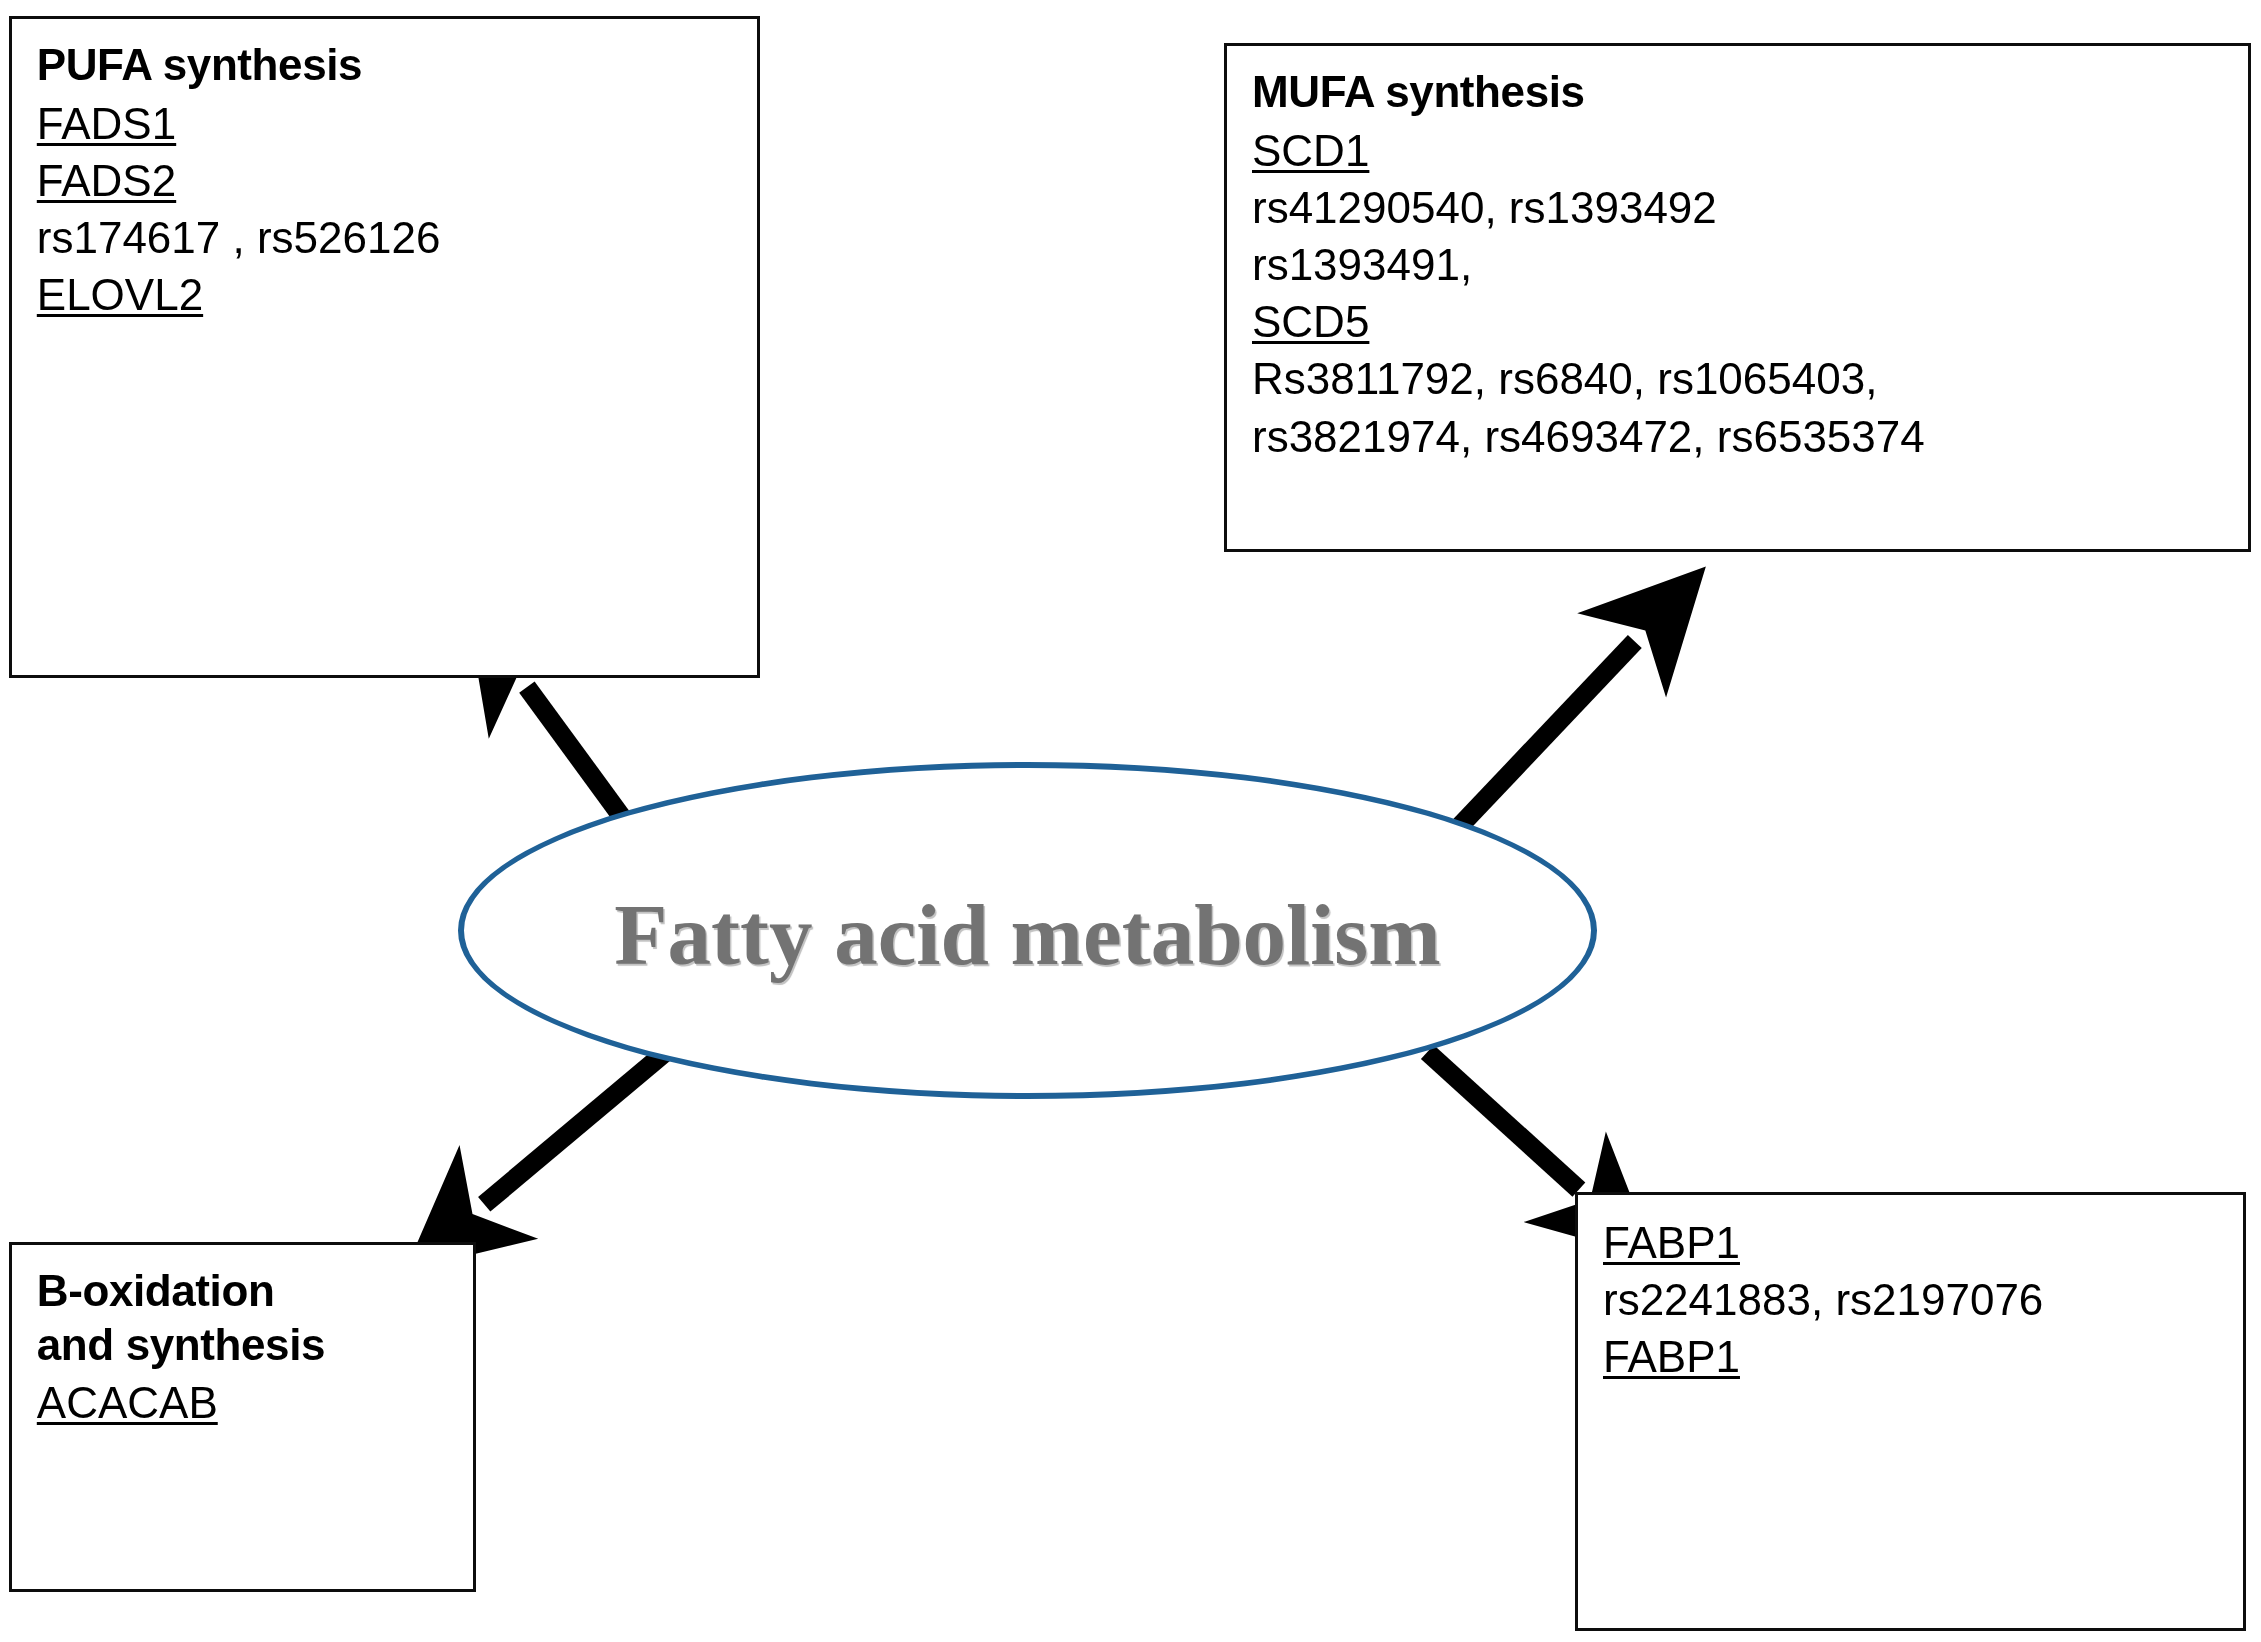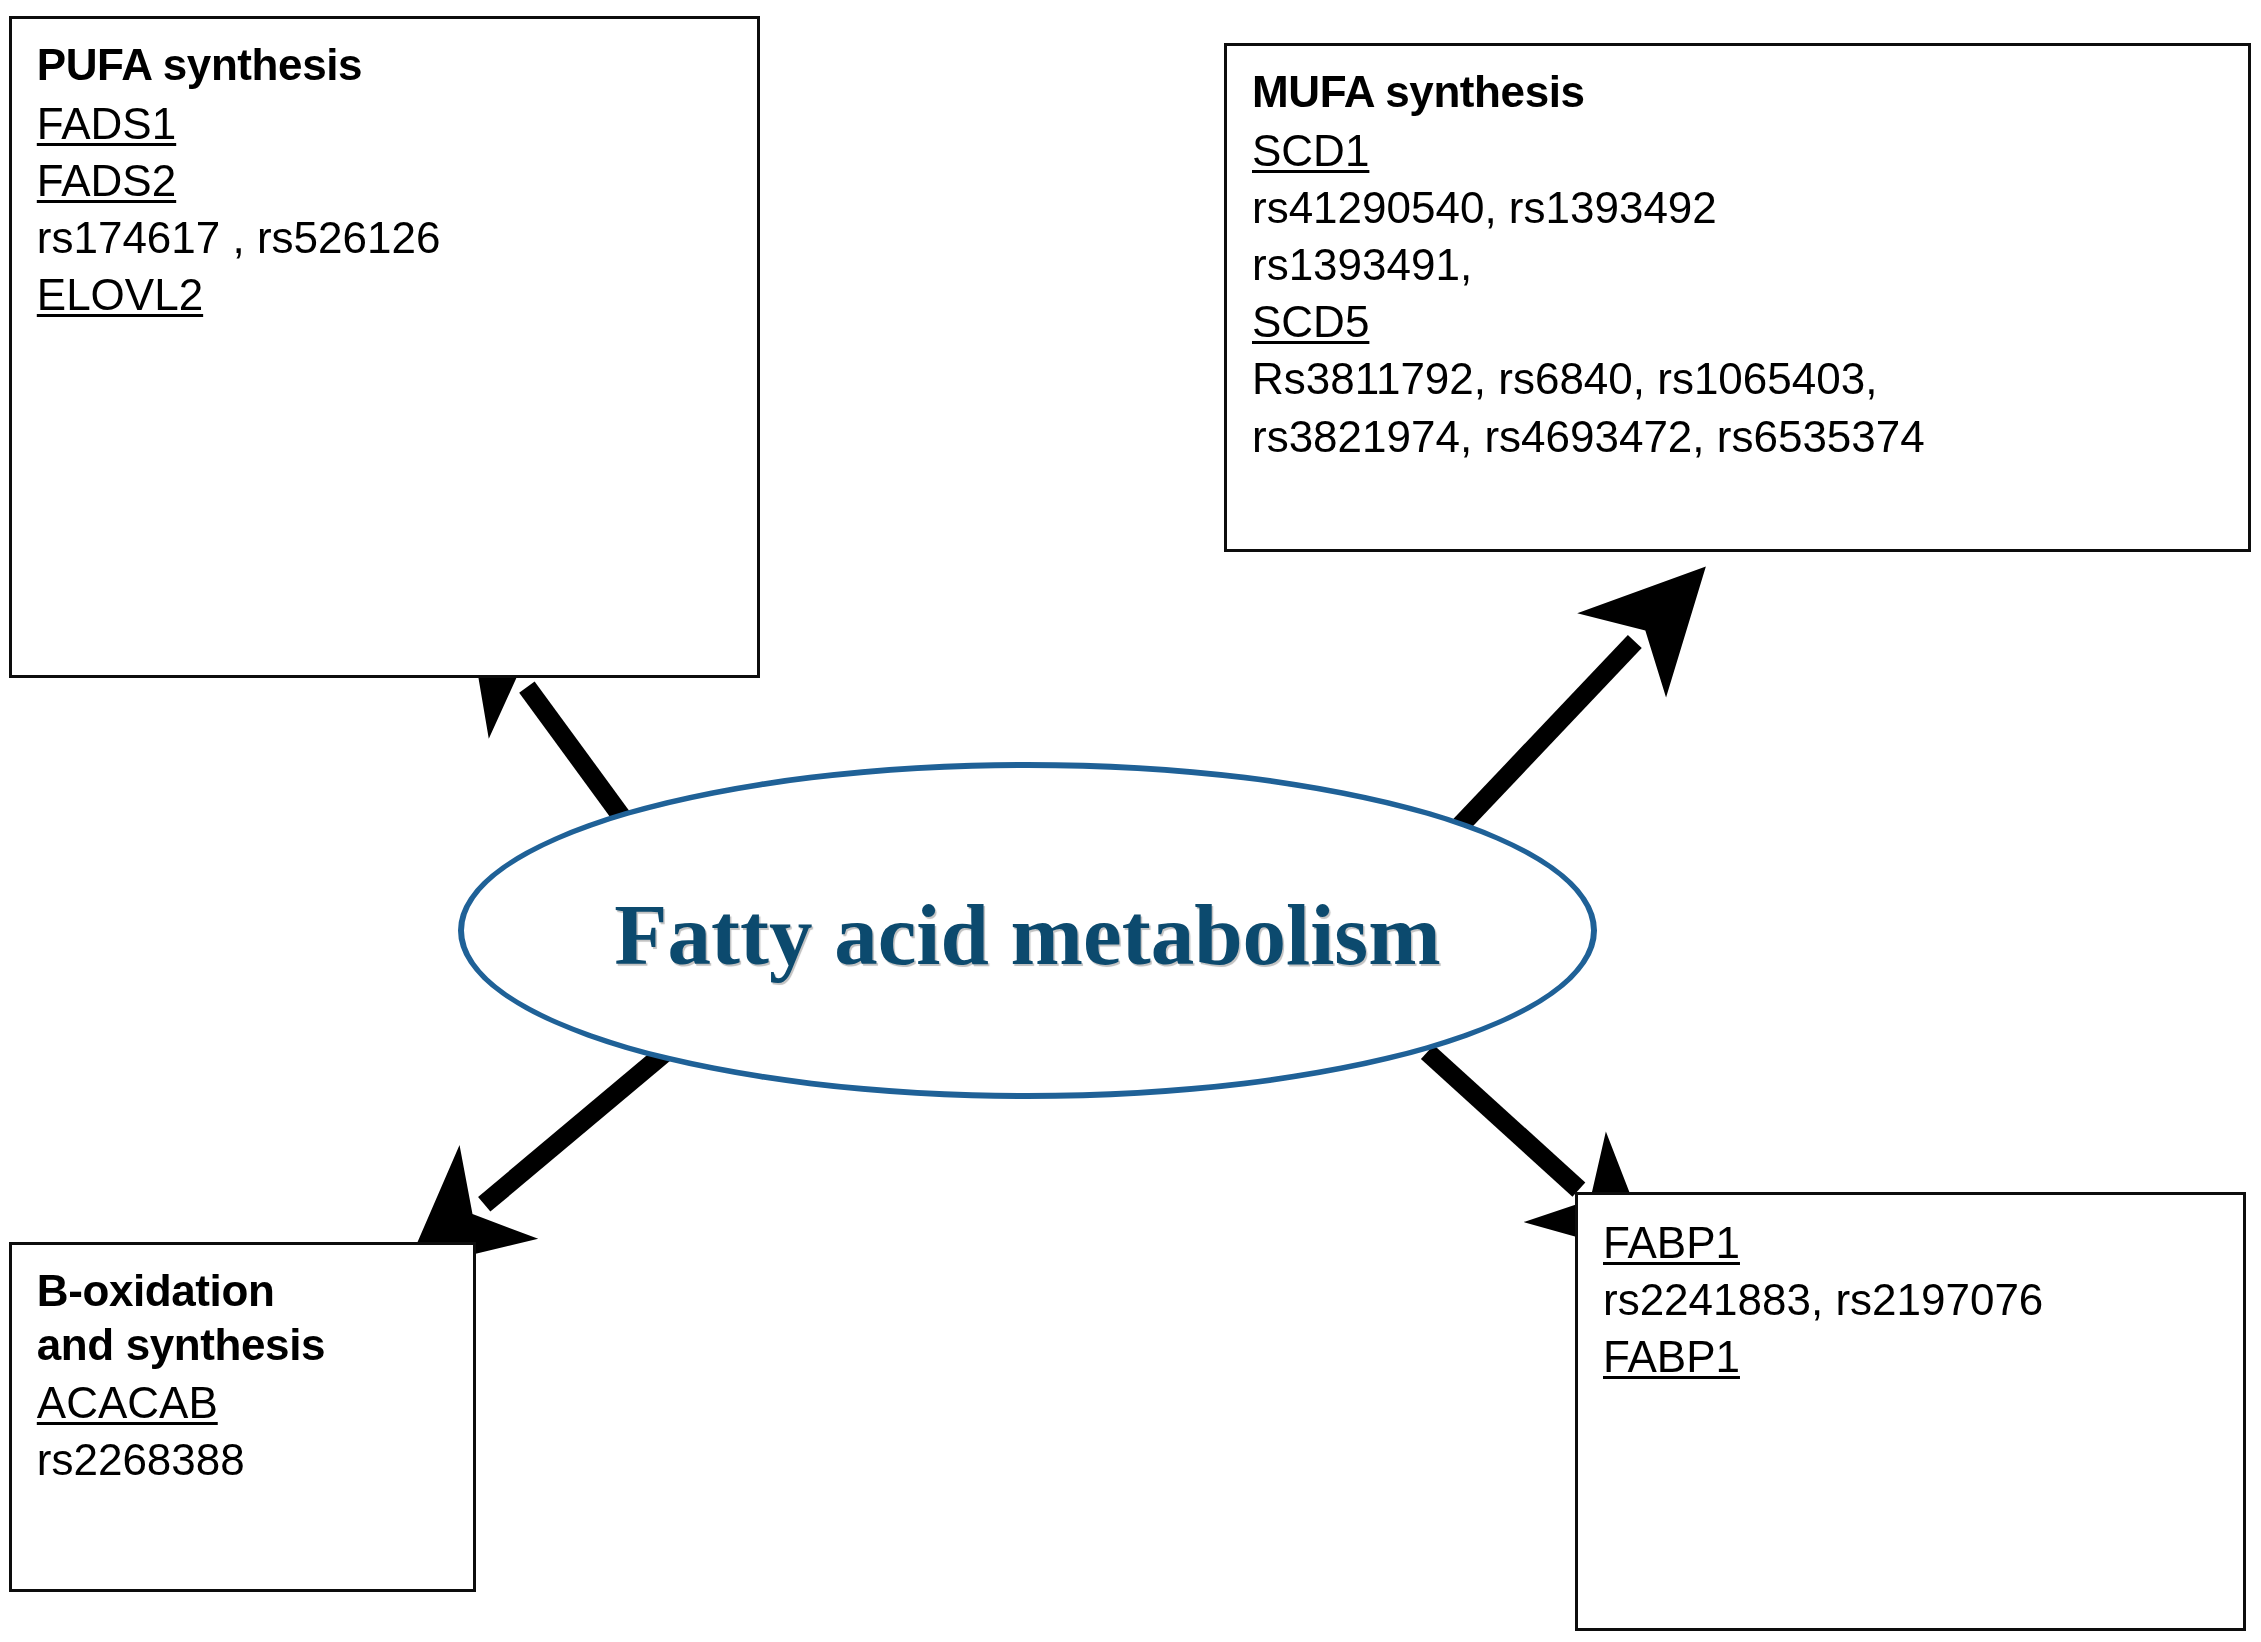--- a/index.html
+++ b/index.html
@@ -76,21 +76,21 @@
     background: #ffffff;
     z-index: 4;
     display: flex;
     align-items: center;
     justify-content: center;
   }
   #ellipse-label {
     font-family: "Liberation Serif", serif;
     font-weight: bold;
     font-size: 87px;
-    color: #0c4a6e;
+    color: #737373;
     letter-spacing: 0px;
     white-space: nowrap;
     text-shadow: 1.5px 1.5px 0.7px rgba(120,120,120,0.45);
     margin-top: 8px;
   }
 
   
   #arrow-layer {
     position: absolute;
     left: 0; top: 0;
@@ -142,21 +142,20 @@
     <span class="gene-name">SCD5</span>
     <div class="gene-variants">Rs3811792, rs6840, rs1065403,
 rs3821974, rs4693472, rs6535374</div>
   </div>
 
   <div class="node-box" id="box-boxidation">
     <div class="box-title serif-b">B-oxidation
 and synthesis</div>
 
     <span class="gene-name">ACACAB</span>
-    <div class="gene-variants">rs2268388</div>
   </div>
 
   <div class="node-box" id="box-transport">
 
     <span class="gene-name">FABP1</span>
     <div class="gene-variants">rs2241883, rs2197076</div>
 
     <span class="gene-name">FABP1</span>
   </div>
 

